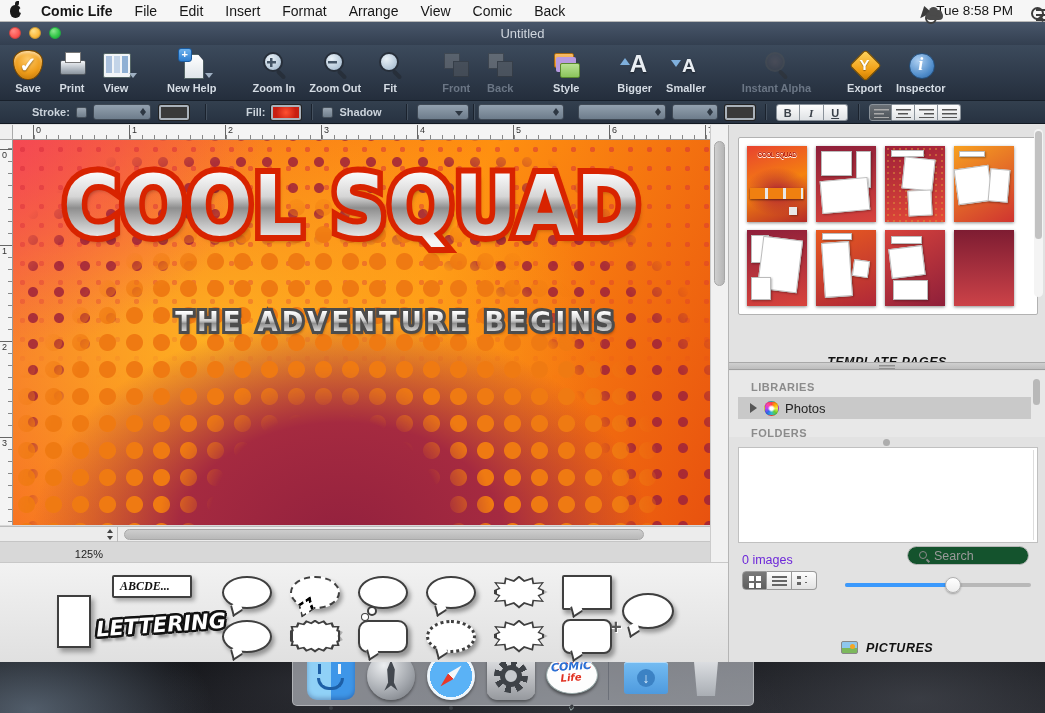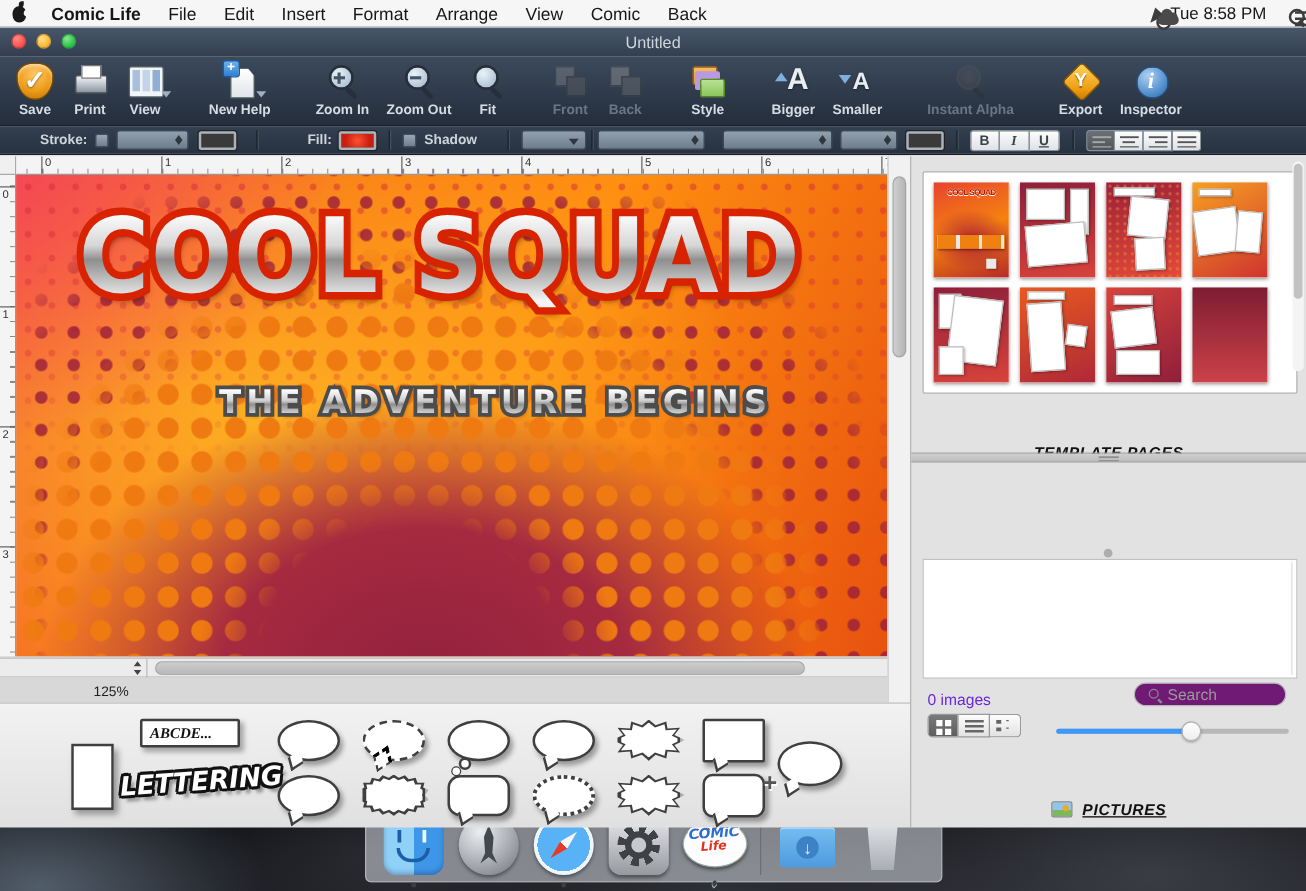--- a/index.html
+++ b/index.html
@@ -229,37 +229,37 @@
   .disc { width:0; height:0; border-top:5px solid transparent; border-bottom:5px solid transparent; border-left:7px solid #555; margin-right:7px; }
   .photos-glyph { width:15px; height:15px; border-radius:50%; margin-right:6px; background:radial-gradient(circle,#fff 0 18%, rgba(255,255,255,0) 40%), conic-gradient(#f44,#fa0,#ee4,#6c3,#3bc,#36e,#b4e,#f4a,#f44); border:1px solid rgba(0,0,0,.15); }
   .lib-head.folders { margin-top:8px; }
   #libscroll { position:absolute; right:4px; top:8px; width:8px; height:50px; }
   #libscroll::after { content:""; position:absolute; left:0; top:0; width:7px; height:26px; border-radius:4px; background:#b8b8b8; }
   #dragdot { position:absolute; left:50%; top:314px; width:7px; height:7px; margin-left:-4px; border-radius:50%; background:#adadad; }
 
   #img-box { position:absolute; left:9px; top:322px; width:300px; height:96px; background:#fff; border:1px solid #c0c0c0; }
   #img-box::after { content:""; position:absolute; right:3px; top:2px; bottom:2px; width:1px; background:#ddd; }
   #img-count { position:absolute; left:13px; top:428px; font-size:12.5px; color:#6d28d9; }
-  #search { position:absolute; right:16px; top:421px; width:122px; height:19px; background:#701a75; border:1px solid #b8b8b8; border-radius:10px; display:flex; align-items:center; padding-left:26px; font-size:12.5px; color:#9a9a9a; }
+  #search { position:absolute; right:16px; top:421px; width:122px; height:19px; background:#14532d; border:1px solid #b8b8b8; border-radius:10px; display:flex; align-items:center; padding-left:26px; font-size:12.5px; color:#9a9a9a; }
   #search .mag { position:absolute; left:11px; top:4px; width:8px; height:8px; border:1.5px solid #8a8a8a; border-radius:50%; }
   #search .mag::after { content:""; position:absolute; left:7px; top:7px; width:1.5px; height:4px; background:#8a8a8a; transform:rotate(-45deg); }
   #viewmodes { position:absolute; left:13px; top:446px; display:flex; }
   .vm { width:25px; height:19px; background:linear-gradient(#fdfdfd,#e2e2e2); border:1px solid #9a9a9a; border-left:none; position:relative; }
   .vm:first-child { border-left:1px solid #9a9a9a; border-radius:4px 0 0 4px; }
   .vm:last-child { border-radius:0 4px 4px 0; }
   .vm.active { background:linear-gradient(#7a7a7a,#5e5e5e); }
   .vm.grid::after { content:""; position:absolute; left:6px; top:4px; width:5px; height:5px; background:#fff; box-shadow:7px 0 0 #fff, 0 7px 0 #fff, 7px 7px 0 #fff; }
   .vm.list::after { content:""; position:absolute; left:5px; top:4px; width:15px; height:2px; background:#666; box-shadow:0 4px 0 #666, 0 8px 0 #666; }
   .vm.detail::after { content:""; position:absolute; left:5px; top:4px; width:4px; height:3px; background:#666; box-shadow:0 6px 0 #666, 7px -1px 0 -1px #666, 7px 5px 0 -1px #666; }
   #sizeslider { position:absolute; left:116px; top:452px; width:186px; height:16px; }
   #sizeslider .track { position:absolute; left:0; right:0; top:6px; height:4px; border-radius:2px; background:#b8b8b8; }
   #sizeslider .fillbar { position:absolute; left:0; top:6px; height:4px; border-radius:2px; width:58%; background:#3b99fc; }
   #sizeslider .knob { position:absolute; left:calc(58% - 8px); top:0; width:16px; height:16px; border-radius:50%; background:linear-gradient(#fff,#ededed); border:1px solid #b0b0b0; box-shadow:0 1px 2px rgba(0,0,0,.3); }
 
-  #bottom-tabs { position:absolute; left:0; bottom:0; width:100%; height:29px; display:flex;text-decoration:underline; }
+  #bottom-tabs { position:absolute; left:0; bottom:0; width:100%; height:29px; display:flex; }
   .pic-glyph { width:17px; height:13px; border:1px solid #888; border-radius:2px; margin-right:8px; background:linear-gradient(180deg,#8ec7ee 55%,#7cb85c 55%); position:relative; }
   .pic-glyph::after { content:""; position:absolute; right:2px; top:2px; width:5px; height:5px; border-radius:50%; background:#f5a623; }
   .cam-glyph { width:15px; height:13px; border-radius:3px; margin-right:8px; background:linear-gradient(#6a6a6a,#3a3a3a); position:relative; }
   .cam-glyph::after { content:""; position:absolute; left:4px; top:3px; width:7px; height:7px; border-radius:50%; background:radial-gradient(circle at 35% 30%,#cfe,#568); }
 
   
   #desktop-strip { position:absolute; left:0; top:640px; width:1045px; height:73px;
     background:
       radial-gradient(260px 140px at 3% 95%, rgba(125,145,165,.55), rgba(125,145,165,0) 70%),
       radial-gradient(420px 180px at 88% 80%, rgba(95,100,110,.45), rgba(95,100,110,0) 70%),
@@ -606,20 +606,30 @@
         
       </div>
       </div>
     <div id="tplscroll" data-name="template-list-scrollbar">
         <div id="tplthumb"></div>
       </div>
     <div id="tpl-tabs" data-name="sidebar-tabs">
       <div class="side-tab" data-name="tab-template-pages">TEMPLATE PAGES</div>
     </div>
     <div id="splitter1" data-name="sidebar-splitter"></div>
+    <div id="library" data-name="library-section">
+      <div class="lib-head" data-name="libraries-header">LIBRARIES</div>
+      <div class="lib-row" data-name="library-item-photos">
+        <span class="disc" data-name="disclosure-triangle-icon"></span>
+        <span class="photos-glyph" data-name="photos-app-icon"></span>
+        <span data-name="photos-label">Photos</span>
+      </div>
+      <div class="lib-head folders" data-name="folders-header">FOLDERS</div>
+      <div id="libscroll" data-name="library-scrollbar"></div>
+    </div>
     <div id="dragdot" data-name="splitter-drag-dot"></div>
     <div id="img-box" data-name="image-browser-area"></div>
     <div id="img-count" data-name="image-count-label">0 images</div>
     <div id="search" data-name="search-input">
       <span class="mag" data-name="search-icon"></span>
       <span data-name="search-placeholder">Search</span>
     </div>
     <div id="viewmodes" data-name="view-mode-buttons">
       <span class="vm grid active" data-name="grid-view-button"></span>
       <span class="vm list" data-name="list-view-button"></span>

